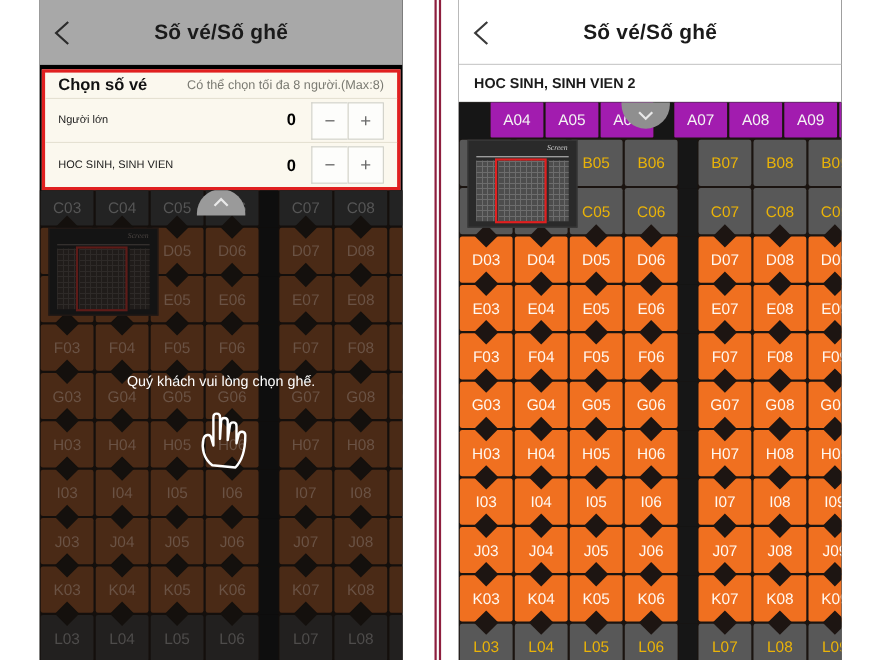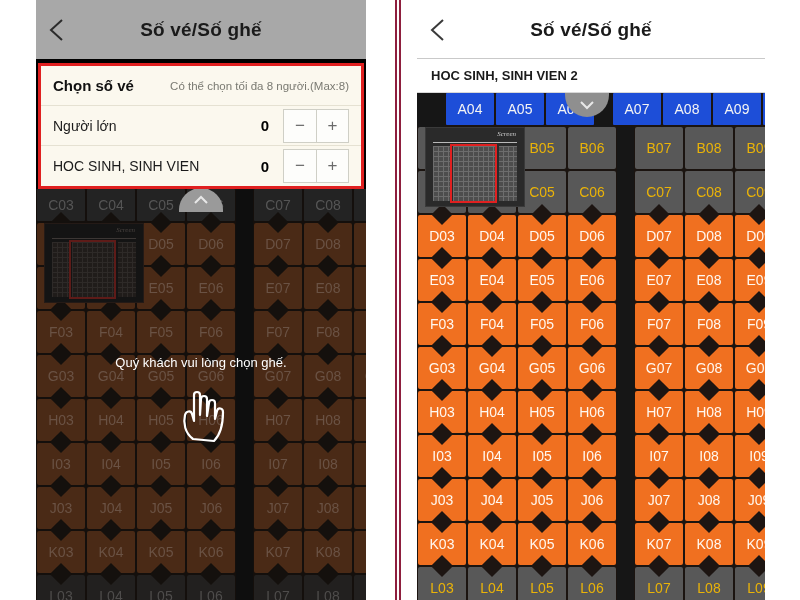--- a/index.html
+++ b/index.html
@@ -26,24 +26,24 @@
   .tb-white { background:#ffffff; }
   .tb-white::after { content:""; position:absolute; left:0; right:0; bottom:0;
                      height:1px; background:#c9c9c9; }
 
   
   .ticketcard { position:relative; margin:4px 2px 0 2px; border:3px solid #e02020;
                 background:#fbf8ee; }
   .tc-row { display:flex; align-items:center; height:40px; padding:0 12px;
             border-bottom:1px solid #e5e1d2; }
   .tc-row:last-child { border-bottom:none; }
-  .tc-head { height:40px; }
+  .tc-head { height:24px; }
   .tc-title { font-size:15px; font-weight:bold; color:#111; }
   .tc-note { margin-left:auto; font-size:11.5px; color:#7a7a72; }
-  .tc-label { font-size:14px; color:#1b1b1b; }
+  .tc-label { font-size:10px; color:#1b1b1b; }
   .tc-qty { margin-left:auto; font-size:15px; font-weight:bold; color:#000;
             padding-right:14px; }
   .stepper { display:flex; }
   .stepper button { width:33px; height:34px; background:#fdfdfb; border:1px solid #cfcfc6;
                     font-size:17px; color:#6a6a6a; line-height:30px; cursor:pointer;
                     font-family:"Liberation Sans", sans-serif; }
   .stepper button.minus { border-right:none; }
 
   
   .typebar { height:34px; background:#fff; display:flex; align-items:center;
@@ -56,21 +56,21 @@
 
   .rowstrip { position:relative; display:flex; height:44px; }
   .rowstrip.hdr { height:34px; }
   .aisle { width:17px; flex:none; background:#161616; }
   .lead  { flex:none; background:#161616; }
 
   .seat { position:relative; flex:none; width:48px; margin:0 1px;
           display:flex; align-items:center; justify-content:center;
           font-size:14px; color:#f2f2f2; cursor:pointer;
           font-family:"Liberation Sans", sans-serif; }
-  .seat.hdr   { height:32px; background:#1d4ed8; color:#f4f4f4; border-radius:1px; }
+  .seat.hdr   { height:32px; background:#a21caf; color:#f4f4f4; border-radius:1px; }
   .seat.grey  { height:42px; background:#585858; color:#eab308; border-radius:2px; }
   .seat.org   { height:42px; background:#f07020; color:#fff8f0; border-radius:2px; }
   .seat.org::before, .seat.org::after{
       content:""; position:absolute; left:50%; width:15px; height:15px;
       background:#1d1512; transform:translateX(-50%) rotate(45deg); }
   .seat.org::before { top:-8px; }
   .seat.org::after  { bottom:-8px; }
   .seat.grey.topnotch::before{
       content:""; position:absolute; left:50%; top:-8px; width:15px; height:15px;
       background:#1d1512; transform:translateX(-50%) rotate(45deg); }

